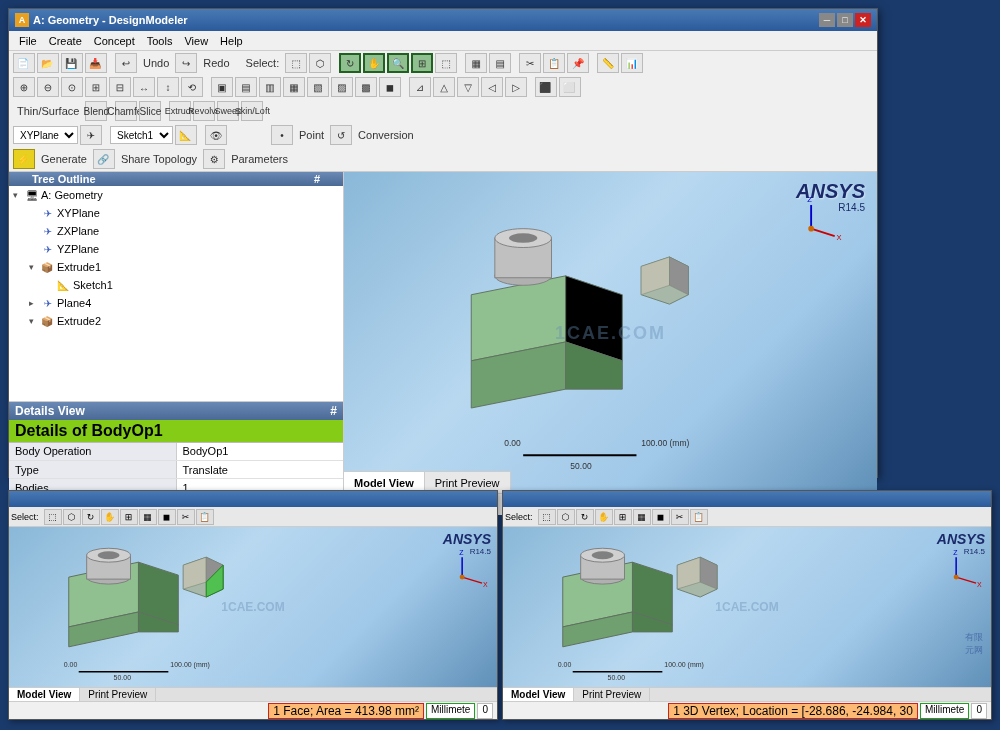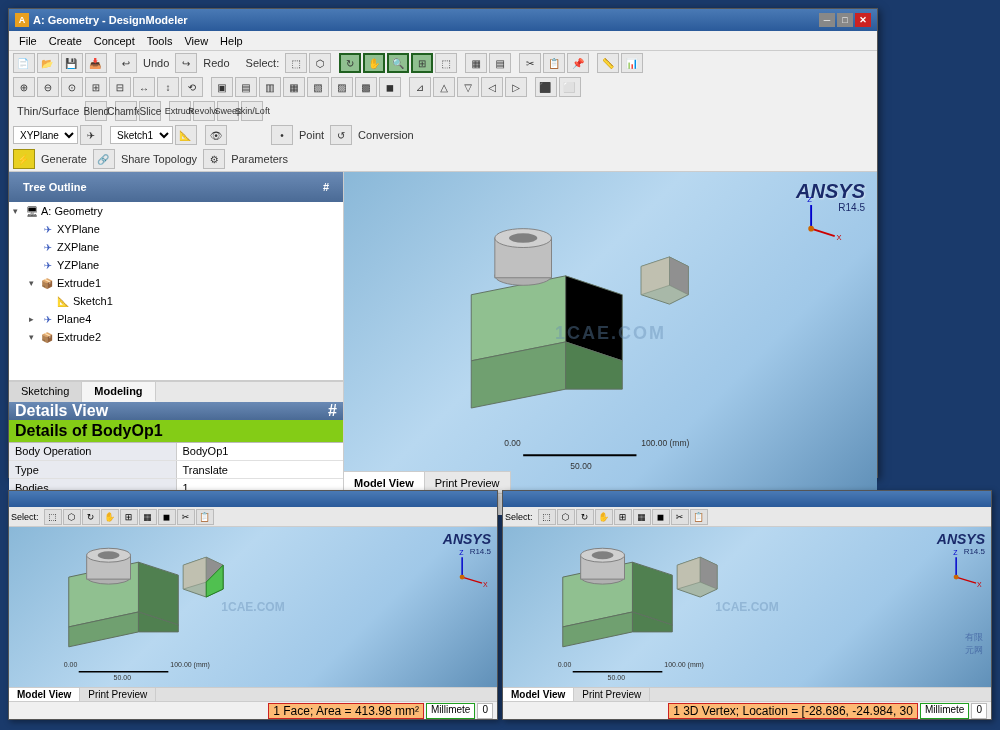--- a/index.html
+++ b/index.html
@@ -133,27 +133,27 @@
       min-width: 335px;
       background: #f5f5f5;
       border-right: 1px solid #ccc;
       display: flex;
       flex-direction: column;
     }
 
     .panel-header {
       background: linear-gradient(to bottom, #6a8ab5, #4a6a95);
       color: white;
-      padding: 2px 14px;
+      padding: 2px 23px;
       font-size: 11px;
       font-weight: bold;
       display: flex;
       align-items: center;
       justify-content: space-between;
-      height: 30px;
+      height: 14px;
     }
 
     .tree-area {
       flex: 1;
       overflow: hidden;
       background: white;
       border-bottom: 1px solid #ccc;
     }
     .tree-item {
       display: flex;
@@ -201,21 +201,21 @@
     }
 
     
     .details-panel {
       background: white;
     }
     .details-header {
       background: linear-gradient(to bottom, #6a8ab5, #4a6a95);
       color: white;
       padding: 2px 6px;
-      font-size: 16px;
+      font-size: 12px;
       font-weight: bold;
       display: flex;
       align-items: center;
       justify-content: space-between;
       height: 18px;
     }
     .details-subheader {
       background: #84cc16;
       padding: 2px 6px;
       font-size: 16px;
@@ -666,24 +666,20 @@
           <span class="tree-icon" style="color:#4060c0;">✈</span>
           <span>Plane4</span>
         </div>
         <div class="tree-item indent1">
           <span class="tree-expand">▾</span>
           <span class="tree-icon" style="color:#e08020;">📦</span>
           <span>Extrude2</span>
         </div>
       </div>
 
-      <div class="tab-buttons">
-        <div class="tab-btn">Sketching</div>
-        <div class="tab-btn active">Modeling</div>
-      </div>
 
       <div class="details-panel">
         <div class="details-header">
           <span>Details View</span>
           <span>#</span>
         </div>
         <div class="details-subheader">Details of BodyOp1</div>
         <table class="details-table">
           <tbody>
               <tr>

